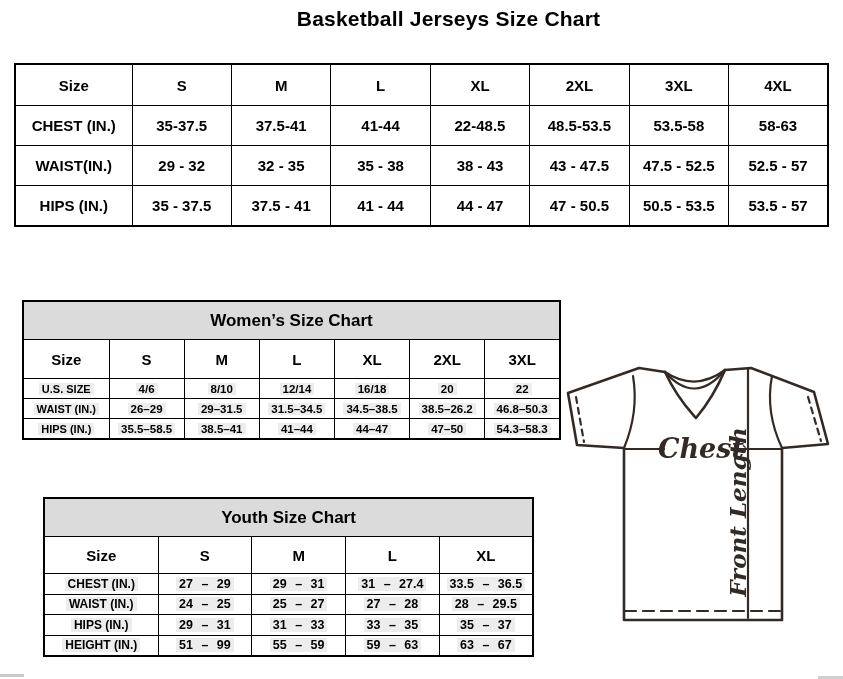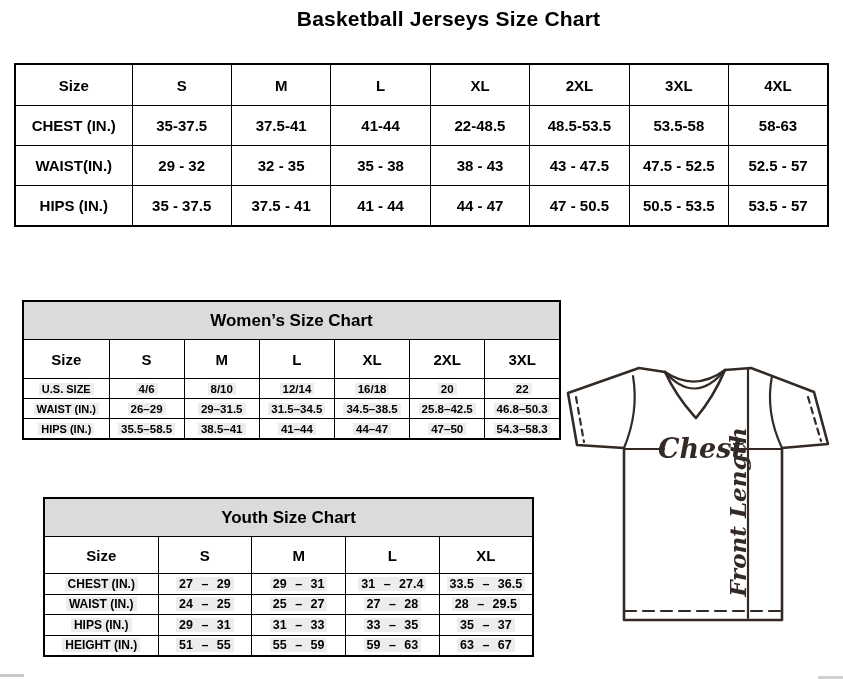--- a/index.html
+++ b/index.html
@@ -146,21 +146,21 @@
             <td><span>16/18</span></td>
             <td><span>20</span></td>
             <td><span>22</span></td>
           </tr>
           <tr class="data">
             <th><span>WAIST (IN.)</span></th>
             <td><span>26–29</span></td>
             <td><span>29–31.5</span></td>
             <td><span>31.5–34.5</span></td>
             <td><span>34.5–38.5</span></td>
-            <td><span>25.8–42.5</span></td>
+            <td><span>38.5–26.2</span></td>
             <td><span>46.8–50.3</span></td>
           </tr>
           <tr class="data">
             <th><span>HIPS (IN.)</span></th>
             <td><span>35.5–58.5</span></td>
             <td><span>38.5–41</span></td>
             <td><span>41–44</span></td>
             <td><span>44–47</span></td>
             <td><span>47–50</span></td>
             <td><span>54.3–58.3</span></td>
@@ -204,21 +204,21 @@
           </tr>
           <tr class="data">
             <th><span>HIPS (IN.)</span></th>
             <td><span>29 – 31</span></td>
             <td><span>31 – 33</span></td>
             <td><span>33 – 35</span></td>
             <td><span>35 – 37</span></td>
           </tr>
           <tr class="data">
             <th><span>HEIGHT (IN.)</span></th>
-            <td><span>51 – 55</span></td>
+            <td><span>51 – 99</span></td>
             <td><span>55 – 59</span></td>
             <td><span>59 – 63</span></td>
             <td><span>63 – 67</span></td>
           </tr>
         </tbody>
       </table>
     </div>
 
   <svg class="jersey" viewBox="0 0 272 268">
 

